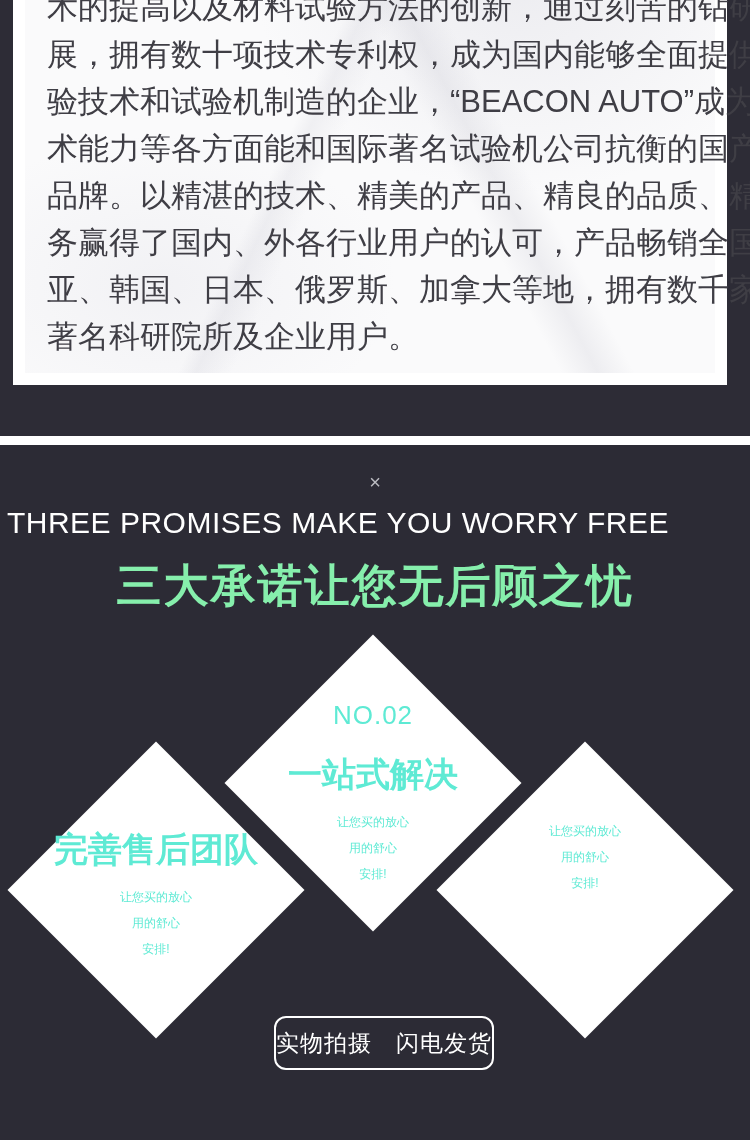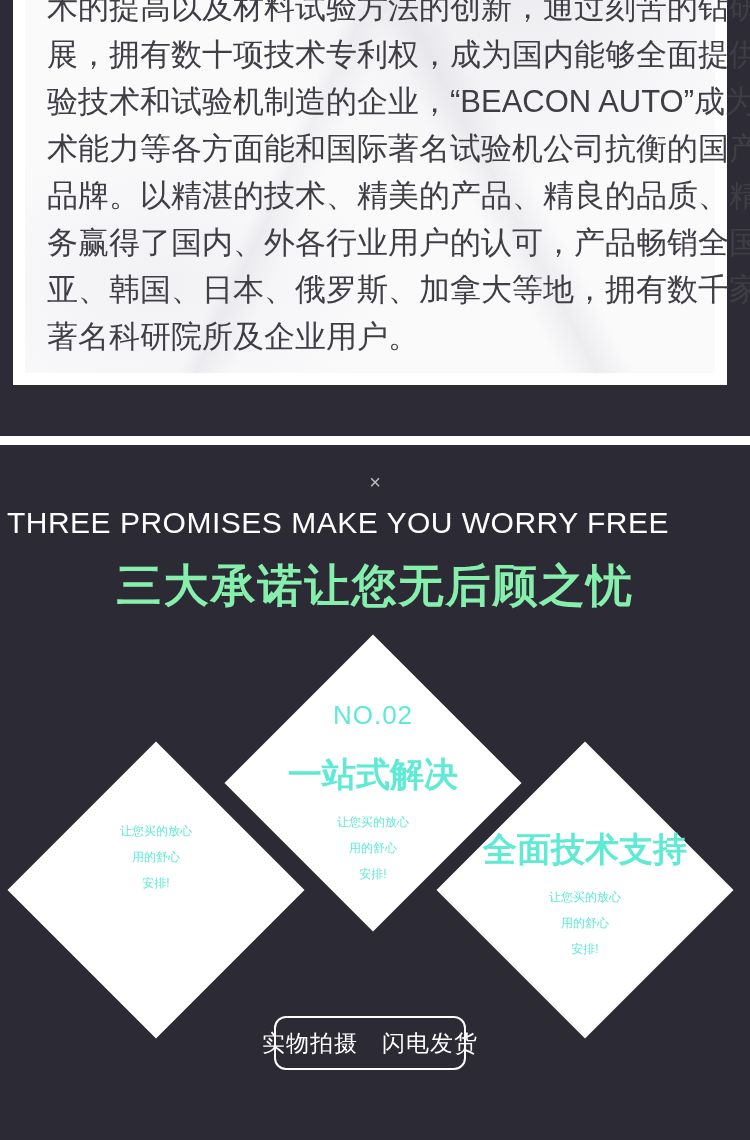--- a/index.html
+++ b/index.html
@@ -124,21 +124,21 @@
     line-height:26px;
     font-weight:500;
   }
   .diamond-middle{left:223px;top:188px;}
   .diamond-left  {left:6px;  top:295px;}
   .diamond-right {left:435px;top:295px;}
   
   .shipping-badge{
     position:absolute;
     left:274px;top:571px;
-    width:192px;height:54px;
+    width:220px;height:54px;
     box-sizing:border-box;
     border:2px solid #ffffff;
     border-radius:12px;
     display:flex;
     align-items:center;
     justify-content:center;
     color:#ffffff;
     font-size:23px;
     letter-spacing:1px;
     white-space:nowrap;
@@ -178,32 +178,32 @@
         <div>让您买的放心</div>
         <div>用的舒心</div>
         <div>安排!</div>
       </div>
     </div>
   </div>
 
   <div class="diamond diamond-left">
     <div class="diamond-bg"></div>
     <div class="diamond-content">
+      <div class="d-title">完善售后团队</div>
       <div class="d-desc">
         <div>让您买的放心</div>
         <div>用的舒心</div>
         <div>安排!</div>
       </div>
     </div>
   </div>
 
   <div class="diamond diamond-right">
     <div class="diamond-bg"></div>
     <div class="diamond-content">
-      <div class="d-title">全面技术支持</div>
       <div class="d-desc">
         <div>让您买的放心</div>
         <div>用的舒心</div>
         <div>安排!</div>
       </div>
     </div>
   </div>
 
   <div class="shipping-badge">实物拍摄　闪电发货</div>
 

